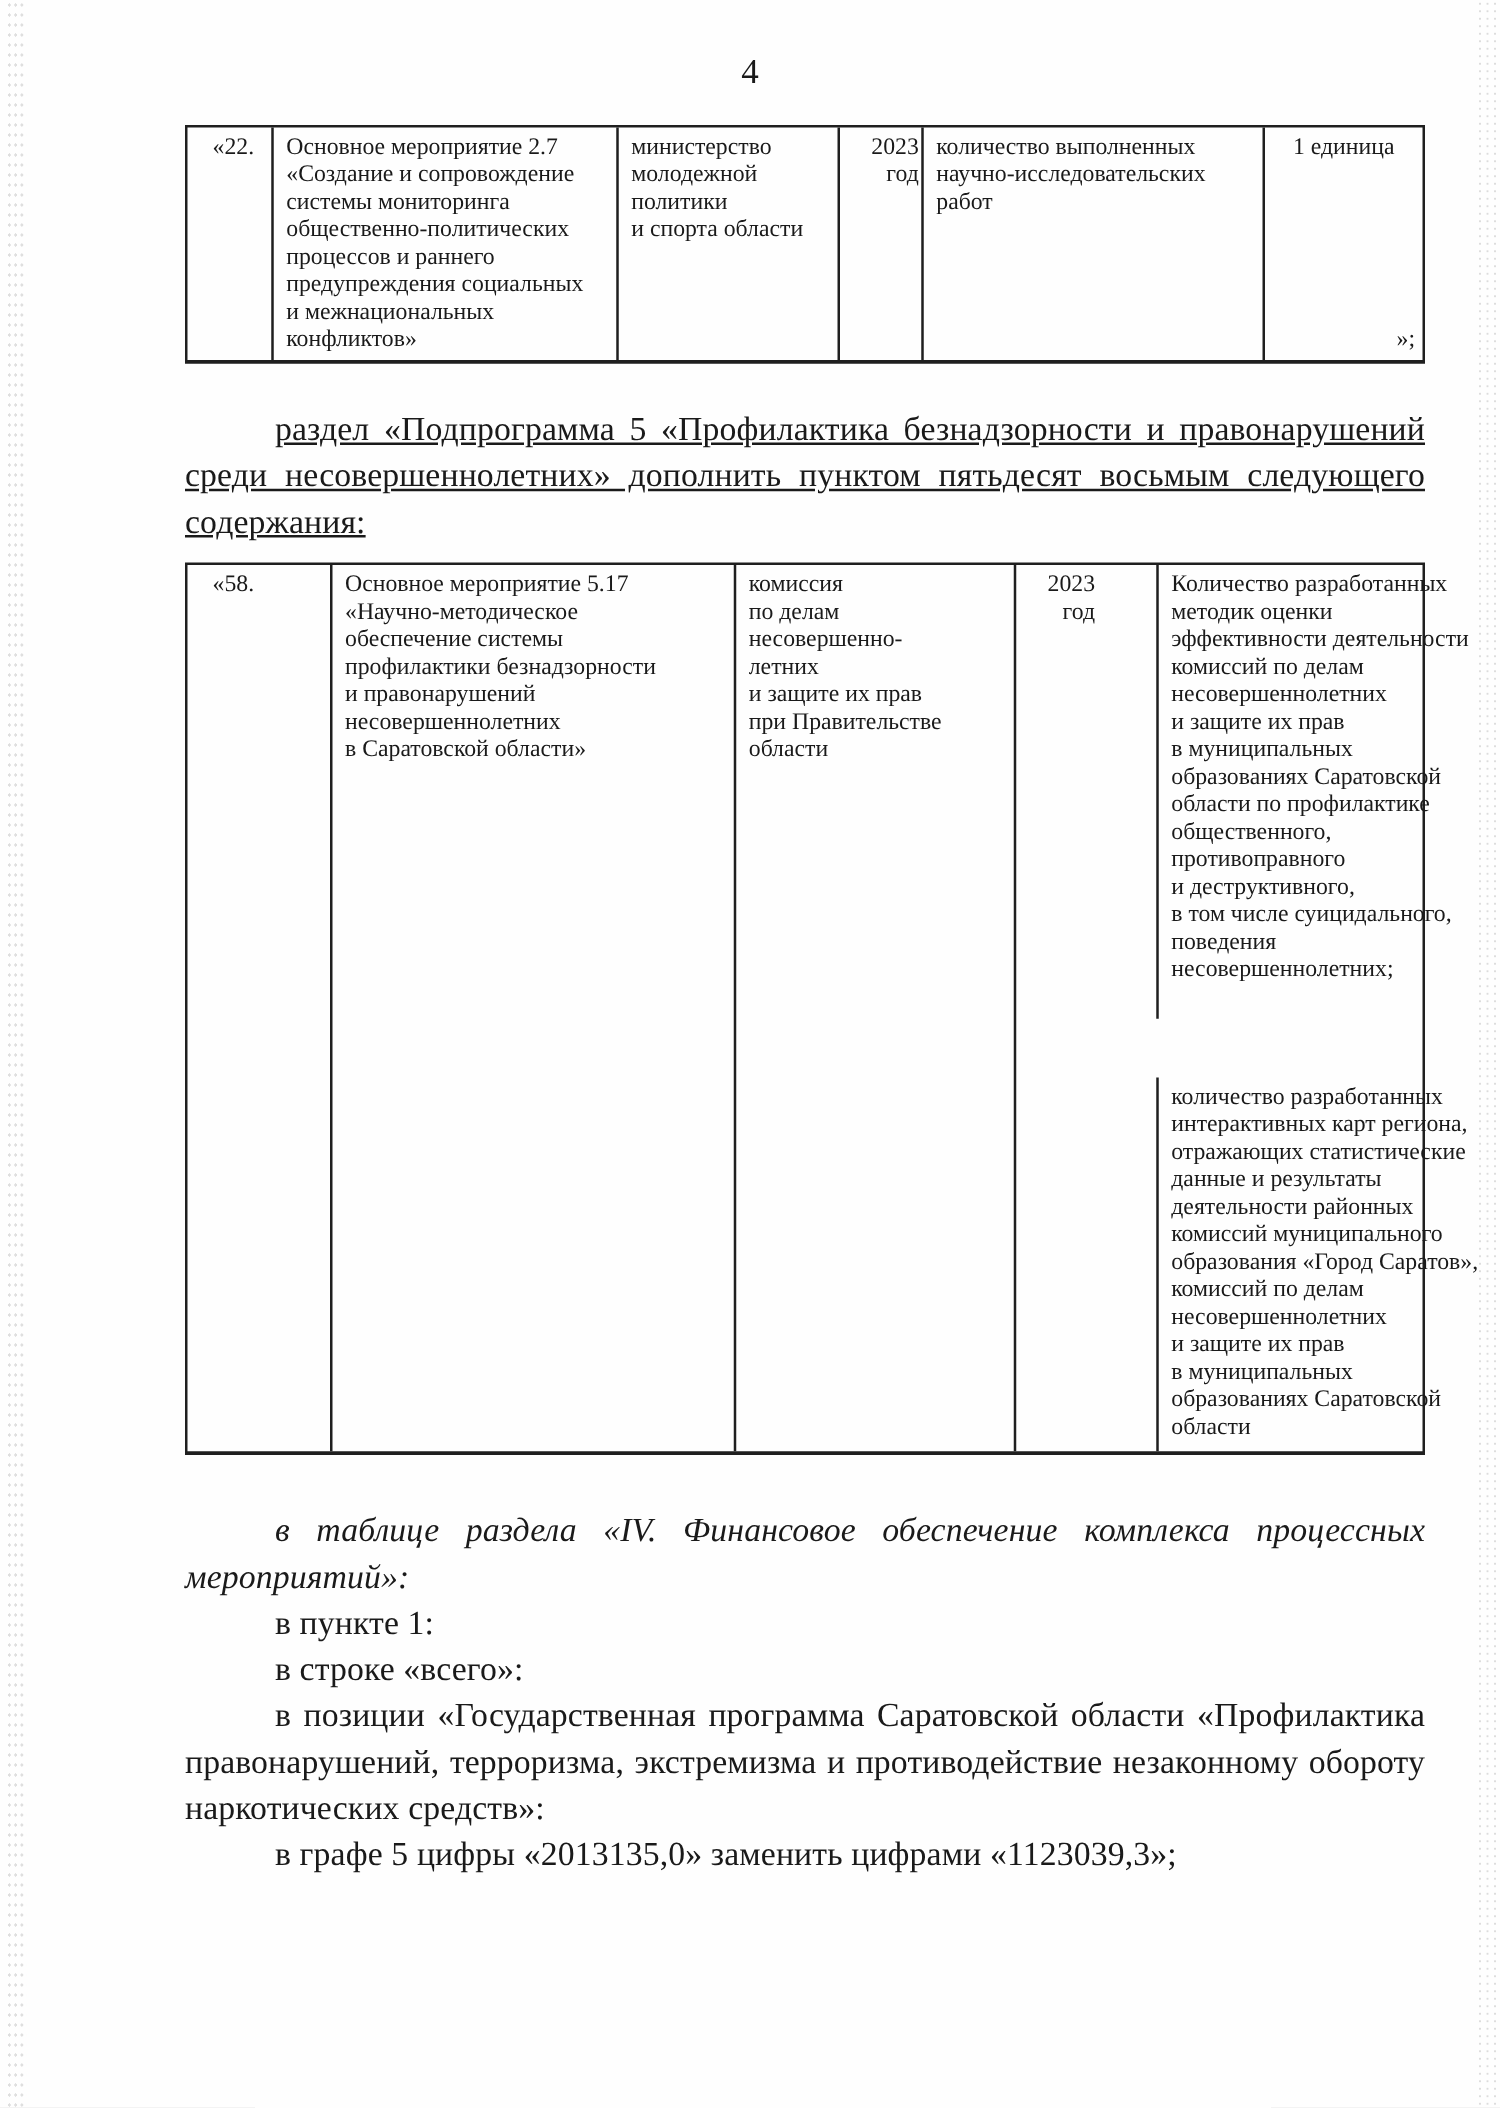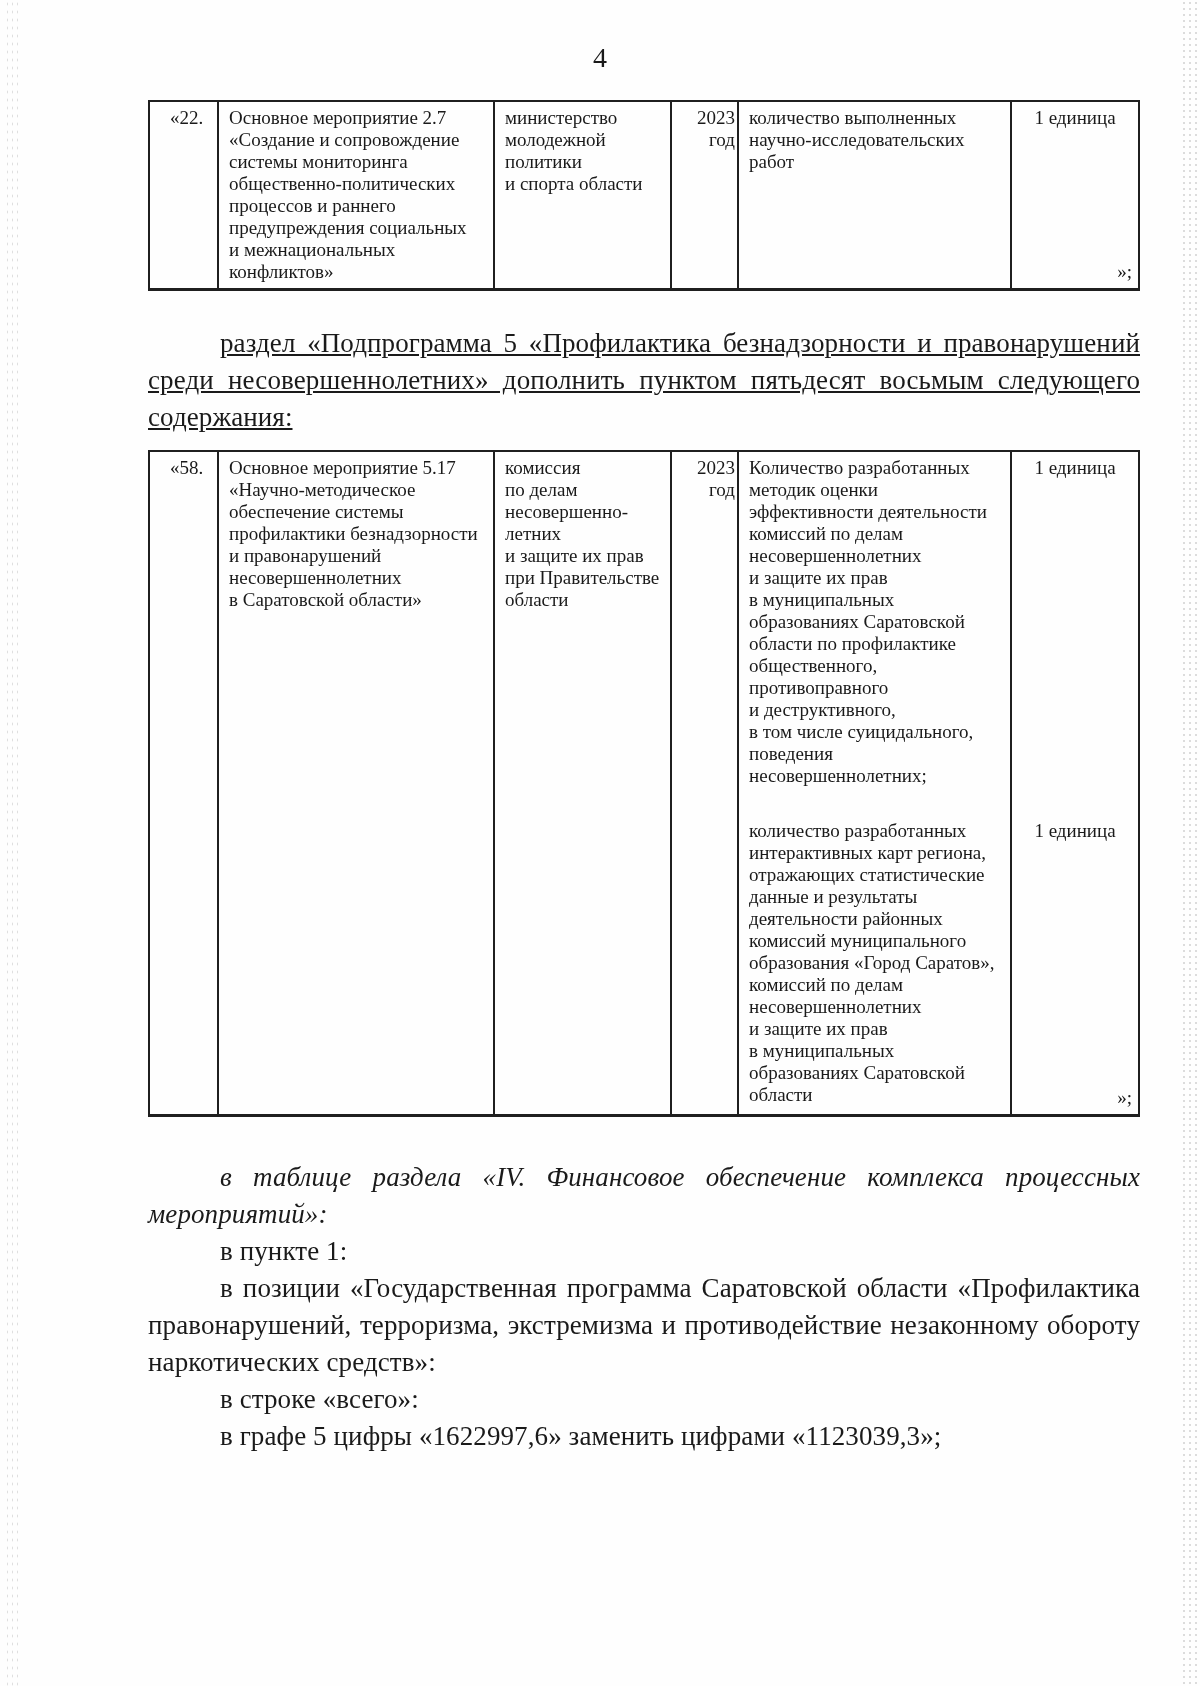--- a/index.html
+++ b/index.html
@@ -37,21 +37,21 @@
     margin: 0;
     font-size: 27px;
     line-height: 37px;
     text-align: justify;
     letter-spacing: 0.1px;
   }
   .indent { text-indent: 72px; }
   .mt-first  { margin-top: 27px; }
   .mt-table1 { margin-top: 26px; }
   .mt-p3     { margin-top: 34px; text-decoration: underline; }
-  .mt-table2 { margin-top: 14px; }
+  .mt-table2 { margin-top: 14px; gap: 47px; }
   .mt-p4     { margin-top: 42px; font-style: italic; }
 
   .doc-table {
     display: grid;
     grid-template-columns: 67px 276px 177px 67px 273px auto;
     width: 100%;
     box-sizing: border-box;
     border: 2px solid #1f1f1f;
     border-bottom-width: 3px;
     background: #fefefe;
@@ -171,18 +171,18 @@
 образованиях Саратовской
 области</div>
       <div class="cell c6 r2 value-cell">
         <div class="value">1 единица</div>
         <div class="closing">»;</div>
       </div>
     </div>
 
     <p class="para indent mt-p4">в таблице раздела «IV. Финансовое обеспечение комплекса процессных мероприятий»:</p>
     <p class="para indent">в пункте 1:</p>
+    <p class="para indent">в строке «всего»:</p>
     <p class="para indent">в позиции «Государственная программа Саратовской области «Профилактика правонарушений, терроризма, экстремизма и противодействие незаконному обороту наркотических средств»:</p>
-    <p class="para indent">в строке «всего»:</p>
-    <p class="para indent">в графе 5 цифры «1622997,6» заменить цифрами «1123039,3»;</p>
+    <p class="para indent">в графе 5 цифры «2013135,0» заменить цифрами «1123039,3»;</p>
 
   </div>
 </div>
 
 </body></html>

